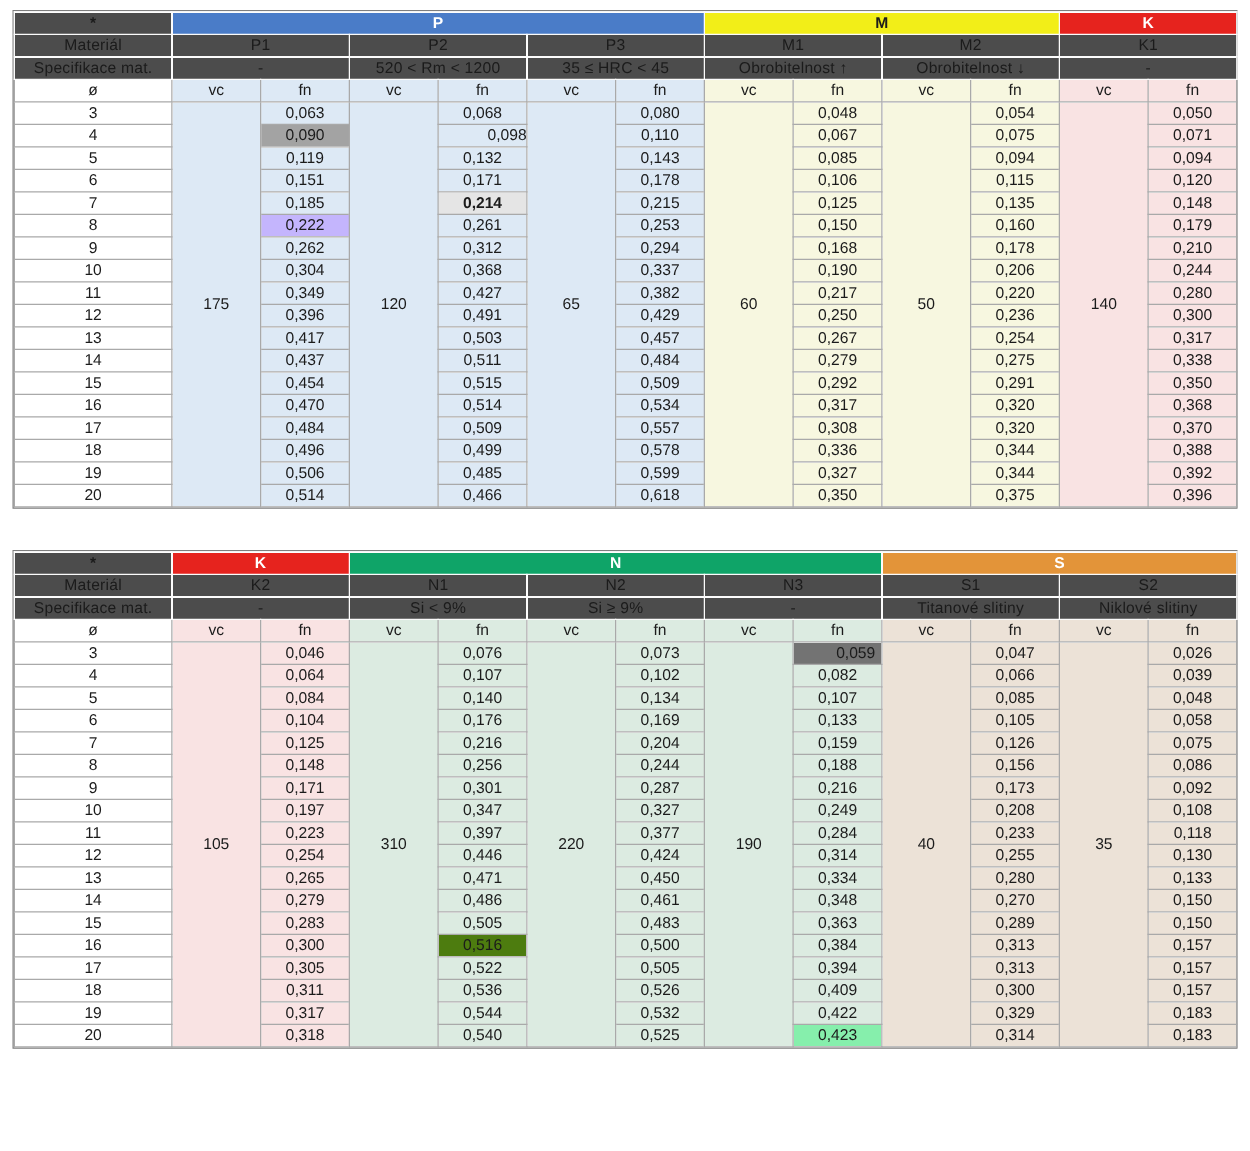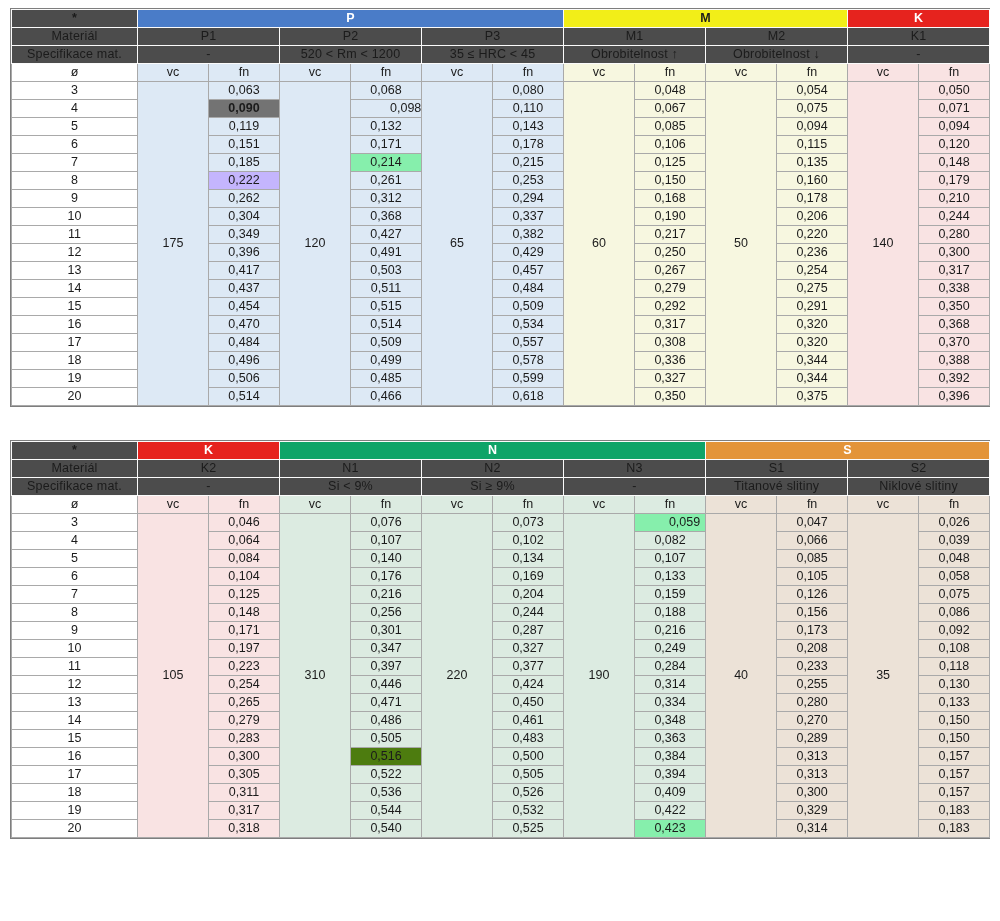--- a/index.html
+++ b/index.html
@@ -98,21 +98,21 @@
             <td class="plain" style="background: rgb(221, 233, 245);">0,080</td>
             <td class="plain vcval" rowspan="18" style="background: rgb(247, 247, 224);">60</td>
             <td class="plain" style="background: rgb(247, 247, 224);">0,048</td>
             <td class="plain vcval" rowspan="18" style="background: rgb(247, 247, 224);">50</td>
             <td class="plain" style="background: rgb(247, 247, 224);">0,054</td>
             <td class="plain vcval" rowspan="18" style="background: rgb(249, 227, 227);">140</td>
             <td class="plain" style="background: rgb(249, 227, 227);">0,050</td>
           </tr>
           <tr>
             <td class="plain">4</td>
-            <td class="plain" style="background: #737373; font-weight: bold;">0,090</td>
+            <td class="plain" style="background: #a3a3a3;">0,090</td>
             <td class="plain" style="background: rgb(221, 233, 245); padding-left: 39px;">0,098</td>
             <td class="plain" style="background: rgb(221, 233, 245);">0,110</td>
             <td class="plain" style="background: rgb(247, 247, 224);">0,067</td>
             <td class="plain" style="background: rgb(247, 247, 224);">0,075</td>
             <td class="plain" style="background: rgb(249, 227, 227);">0,071</td>
           </tr>
           <tr>
             <td class="plain">5</td>
             <td class="plain" style="background: rgb(221, 233, 245);">0,119</td>
             <td class="plain" style="background: rgb(221, 233, 245);">0,132</td>
@@ -126,21 +126,21 @@
             <td class="plain" style="background: rgb(221, 233, 245);">0,151</td>
             <td class="plain" style="background: rgb(221, 233, 245);">0,171</td>
             <td class="plain" style="background: rgb(221, 233, 245);">0,178</td>
             <td class="plain" style="background: rgb(247, 247, 224);">0,106</td>
             <td class="plain" style="background: rgb(247, 247, 224);">0,115</td>
             <td class="plain" style="background: rgb(249, 227, 227);">0,120</td>
           </tr>
           <tr>
             <td class="plain">7</td>
             <td class="plain" style="background: rgb(221, 233, 245);">0,185</td>
-            <td class="plain" style="background: #86efac;">0,214</td>
+            <td class="plain" style="background: #e5e5e5; font-weight: bold;">0,214</td>
             <td class="plain" style="background: rgb(221, 233, 245);">0,215</td>
             <td class="plain" style="background: rgb(247, 247, 224);">0,125</td>
             <td class="plain" style="background: rgb(247, 247, 224);">0,135</td>
             <td class="plain" style="background: rgb(249, 227, 227);">0,148</td>
           </tr>
           <tr>
             <td class="plain">8</td>
             <td class="plain" style="background: #c4b5fd; margin-left: 20px;">0,222</td>
             <td class="plain" style="background: rgb(221, 233, 245);">0,261</td>
             <td class="plain" style="background: rgb(221, 233, 245);">0,253</td>
@@ -318,21 +318,21 @@
           </tr>
           <tr>
             <td class="plain">3</td>
             <td class="plain vcval" rowspan="18" style="background: rgb(249, 227, 227);">105</td>
             <td class="plain" style="background: rgb(249, 227, 227);">0,046</td>
             <td class="plain vcval" rowspan="18" style="background: rgb(220, 235, 225);">310</td>
             <td class="plain" style="background: rgb(220, 235, 225);">0,076</td>
             <td class="plain vcval" rowspan="18" style="background: rgb(220, 235, 225);">220</td>
             <td class="plain" style="background: rgb(220, 235, 225);">0,073</td>
             <td class="plain vcval" rowspan="18" style="background: rgb(220, 235, 225);">190</td>
-            <td class="plain" style="background: #86efac; padding-left: 31px;">0,059</td>
+            <td class="plain" style="background: #737373; padding-left: 31px;">0,059</td>
             <td class="plain vcval" rowspan="18" style="background: rgb(236, 226, 215);">40</td>
             <td class="plain" style="background: rgb(236, 226, 215);">0,047</td>
             <td class="plain vcval" rowspan="18" style="background: rgb(236, 226, 215);">35</td>
             <td class="plain" style="background: rgb(236, 226, 215);">0,026</td>
           </tr>
           <tr>
             <td class="plain">4</td>
             <td class="plain" style="background: rgb(249, 227, 227);">0,064</td>
             <td class="plain" style="background: rgb(220, 235, 225);">0,107</td>
             <td class="plain" style="background: rgb(220, 235, 225);">0,102</td>

